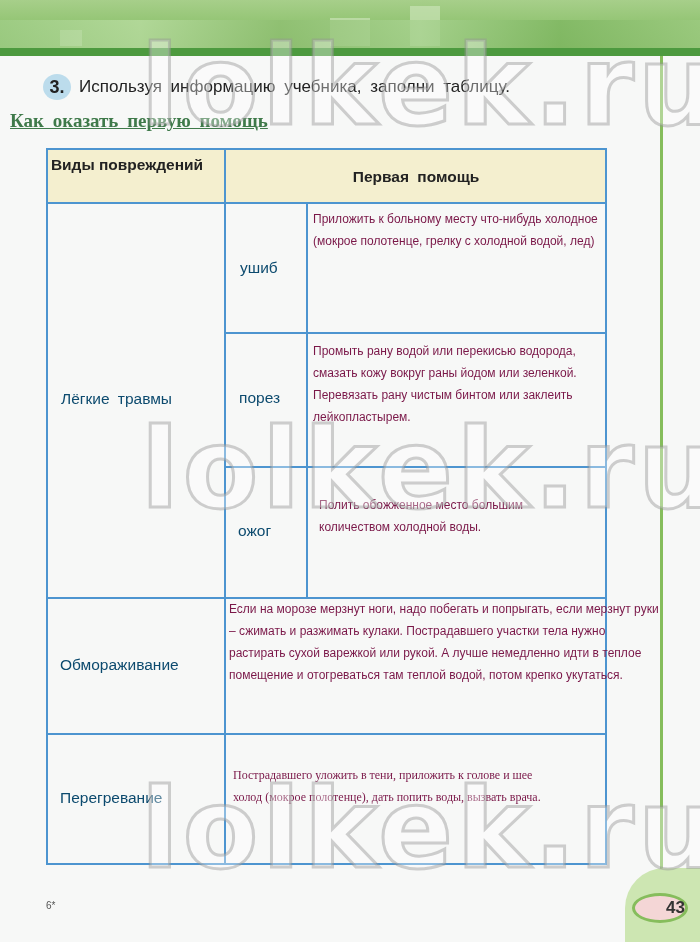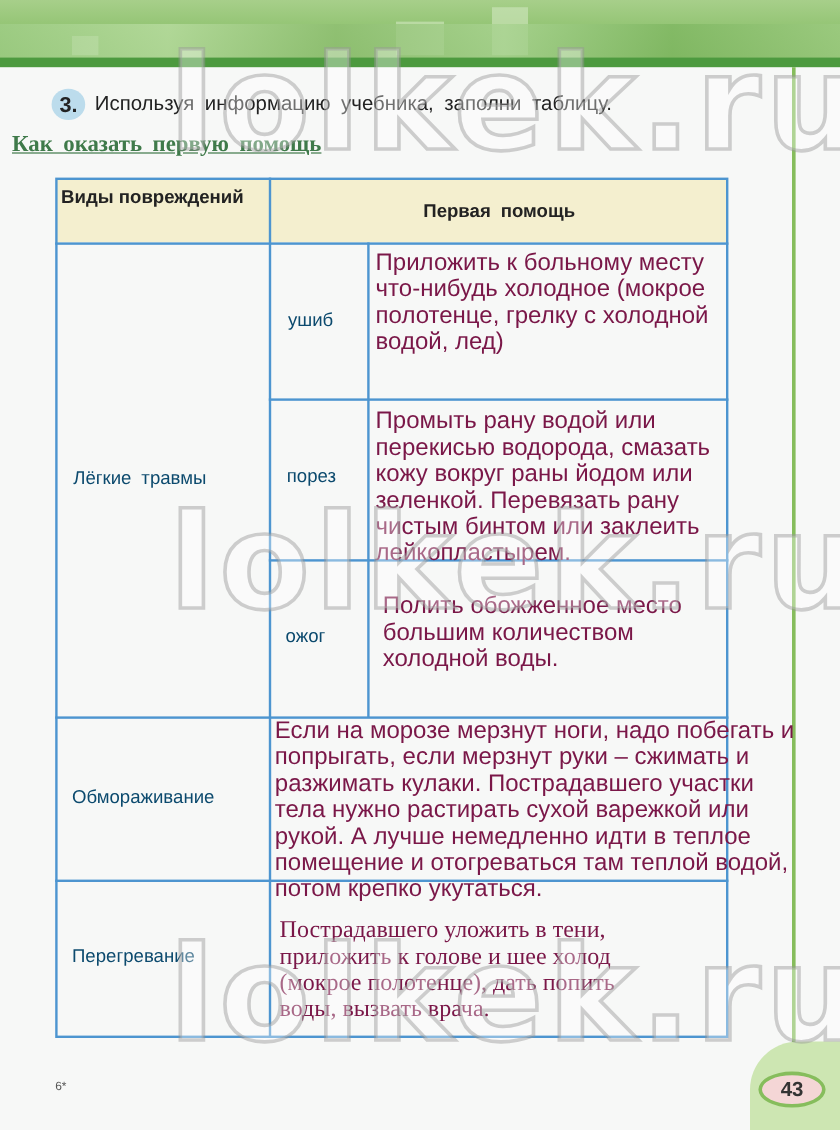--- a/index.html
+++ b/index.html
@@ -28,39 +28,39 @@
     position: absolute; left: 660px; top: 56px; width: 3px; height: 838px;
     background: #86bd5c;
   }
   .corner-tab {
     position: absolute; left: 625px; top: 868px; width: 75px; height: 74px;
     background: #cde6b2; border-top-left-radius: 40px;
   }
   .page-num {
     position: absolute; left: 632px; top: 893px; width: 56px; height: 30px;
     border-radius: 50%; background: #f4d6d6; border: 3px solid #86bd5c;
-    text-align: center; line-height: 24px; font-weight: bold; font-size: 17px; color: #333;
+    text-align: right; line-height: 24px; font-weight: bold; font-size: 17px; color: #333;
   }
   .task {
     position: absolute; left: 43px; top: 74px; display: flex; align-items: center;
     font-size: 17px; color: #222;
   }
   .task-num {
     width: 28px; height: 26px; border-radius: 50%; background: #bcdcec;
     font-weight: bold; font-size: 18px; text-align: center; line-height: 26px; margin-right: 8px;
   }
   .task-text { word-spacing: 4px; }
   .table-title {
     position: absolute; left: 0; width: 664px; top: 110px; text-align: left;
     font-family: "Liberation Serif", serif; font-weight: bold; font-size: 19px; color: #3f7a4a;
     word-spacing: 4px; padding-left: 10px; text-decoration: underline;
   }
   .tbl { position: absolute; border-color: #4d95d0; border-style: solid; }
   .cell-text { position: absolute; font-size: 15.5px; line-height: 22px; color: #0c4a6e; }
-  .answer { color: #7a1748; font-size: 20px; line-height: 22px; position: absolute; }
+  .answer { color: #7a1748; font-size: 12px; line-height: 22px; position: absolute; }
   .hdr-bg {
     position: absolute; left: 47px; top: 149px; width: 559px; height: 53px; background: #f4efcf;
   }
   .hdr { position: absolute; font-weight: bold; font-size: 15.5px; color: #222; text-align: center; line-height: 21px; }
   .footnote { position: absolute; left: 46px; top: 900px; font-size: 10px; color: #555; }
   .watermark {
     position: absolute; font-family: "DejaVu Sans", sans-serif; font-weight: bold;
     font-size: 110px; color: rgba(255,255,255,0.35);
     -webkit-text-stroke: 3px rgba(150,150,150,0.45); letter-spacing: 4px; pointer-events: none; margin-left: 36px;
   }

